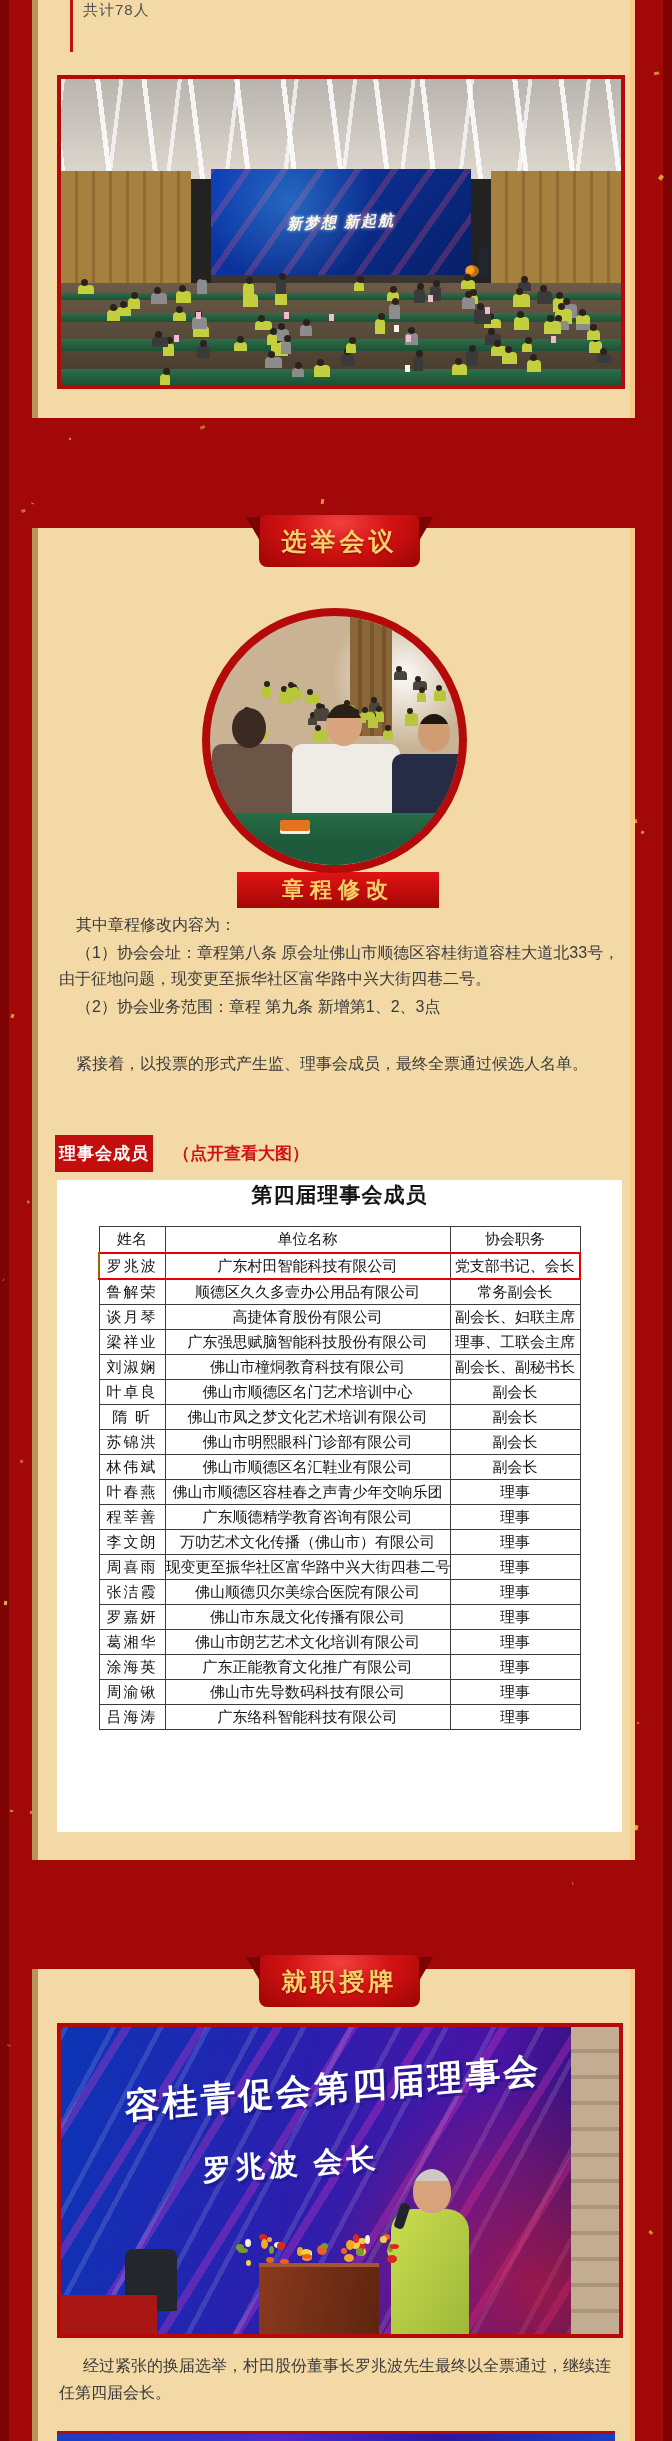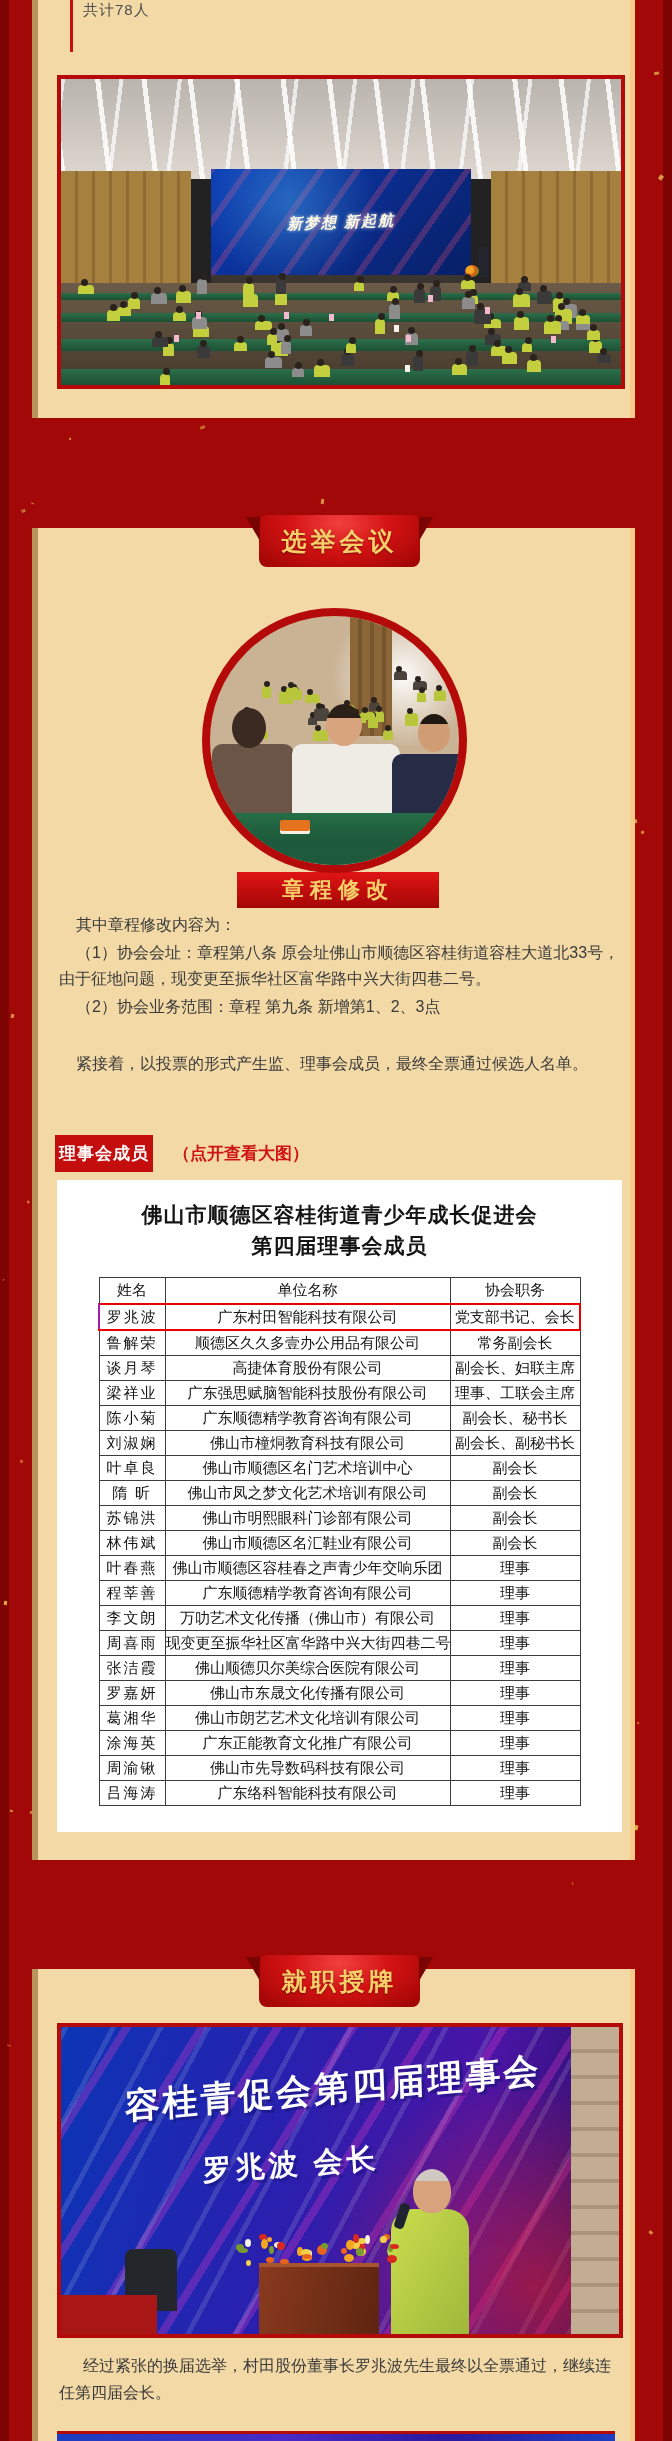--- a/index.html
+++ b/index.html
@@ -138,21 +138,21 @@
   .tbl-title{text-align:center;color:#141414;font-size:21px;font-weight:bold;line-height:31px;letter-spacing:1px;}
   .tbl-title.first{margin-top:20px;}
   table.members{border-collapse:collapse;margin:15px auto 0;table-layout:fixed;width:481px;}
   table.members th,table.members td{
     border:1px solid #3c3c3c;color:#141414;font-size:15px;text-align:center;
     padding:0;height:24px;overflow:hidden;white-space:nowrap;font-weight:normal;}
   table.members th{height:25px;}
   col.c-name{width:66px;} col.c-company{width:285px;} col.c-role{width:130px;}
   td.name{letter-spacing:2px;}
   tr.hl td{border-top:2px solid #e60000;border-bottom:2px solid #e60000;}
-  tr.hl td:first-child{border-left:2px solid #a21caf;}
+  tr.hl td:first-child{border-left:2px solid #a16207;}
   tr.hl td:last-child{border-right:2px solid #e60000;}
 </style>
 </head>
 <body>
 
 <div class="edge left"></div>
 <div class="edge right"></div>
 <div id="speckles">
     <div class="speck" style="left: 554px; top: 1281px; width: 3.26719px; height: 4.6411px; background: rgb(217, 161, 60); transform: rotate(59deg); opacity: 0.78751;"></div>
     <div class="speck" style="left: 549px; top: 694px; width: 1.87938px; height: 3.11596px; background: rgb(232, 184, 75); transform: rotate(26deg); opacity: 0.969185;"></div>
@@ -515,21 +515,20 @@
     <p>其中章程修改内容为：</p>
     <p>（1）协会会址：章程第八条 原会址佛山市顺德区容桂街道容桂大道北33号，由于征地问题，现变更至振华社区富华路中兴大街四巷二号。</p>
     <p>（2）协会业务范围：章程 第九条 新增第1、2、3点</p>
     <p class="gap">紧接着，以投票的形式产生监、理事会成员，最终全票通过候选人名单。</p>
   </div>
 
   <div class="council-btn">理事会成员</div>
   <div class="council-hint">（点开查看大图）</div>
 
   <div class="white-card">
-    <div class="tbl-title first">佛山市顺德区容桂街道青少年成长促进会</div>
     <div class="tbl-title">第四届理事会成员</div>
     <table class="members">
       <colgroup>
           <col class="c-name">
           <col class="c-company">
           <col class="c-role">
         </colgroup>
       <thead>
         <tr>
           <th>姓名</th>
@@ -556,25 +555,20 @@
             <td>高捷体育股份有限公司</td>
             <td>副会长、妇联主席</td>
           </tr>
 
           <tr>
             <td class="name">梁祥业</td>
             <td>广东强思赋脑智能科技股份有限公司</td>
             <td>理事、工联会主席</td>
           </tr>
 
-          <tr>
-            <td class="name">陈小菊</td>
-            <td>广东顺德精学教育咨询有限公司</td>
-            <td>副会长、秘书长</td>
-          </tr>
 
           <tr>
             <td class="name">刘淑娴</td>
             <td>佛山市橦烔教育科技有限公司</td>
             <td>副会长、副秘书长</td>
           </tr>
 
           <tr>
             <td class="name">叶卓良</td>
             <td>佛山市顺德区名门艺术培训中心</td>

